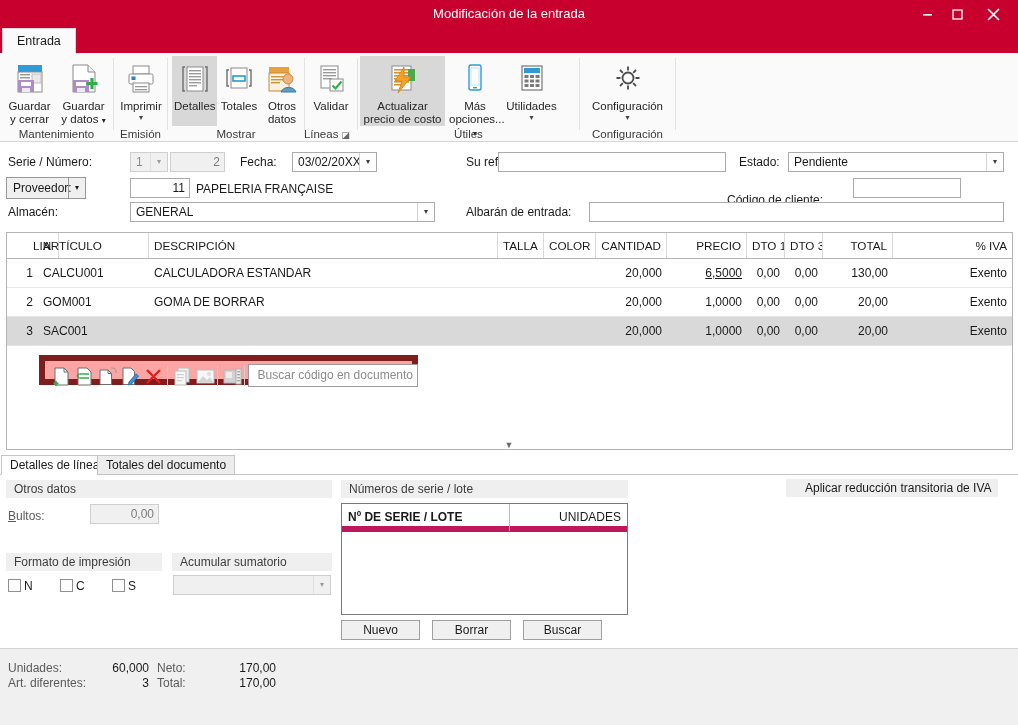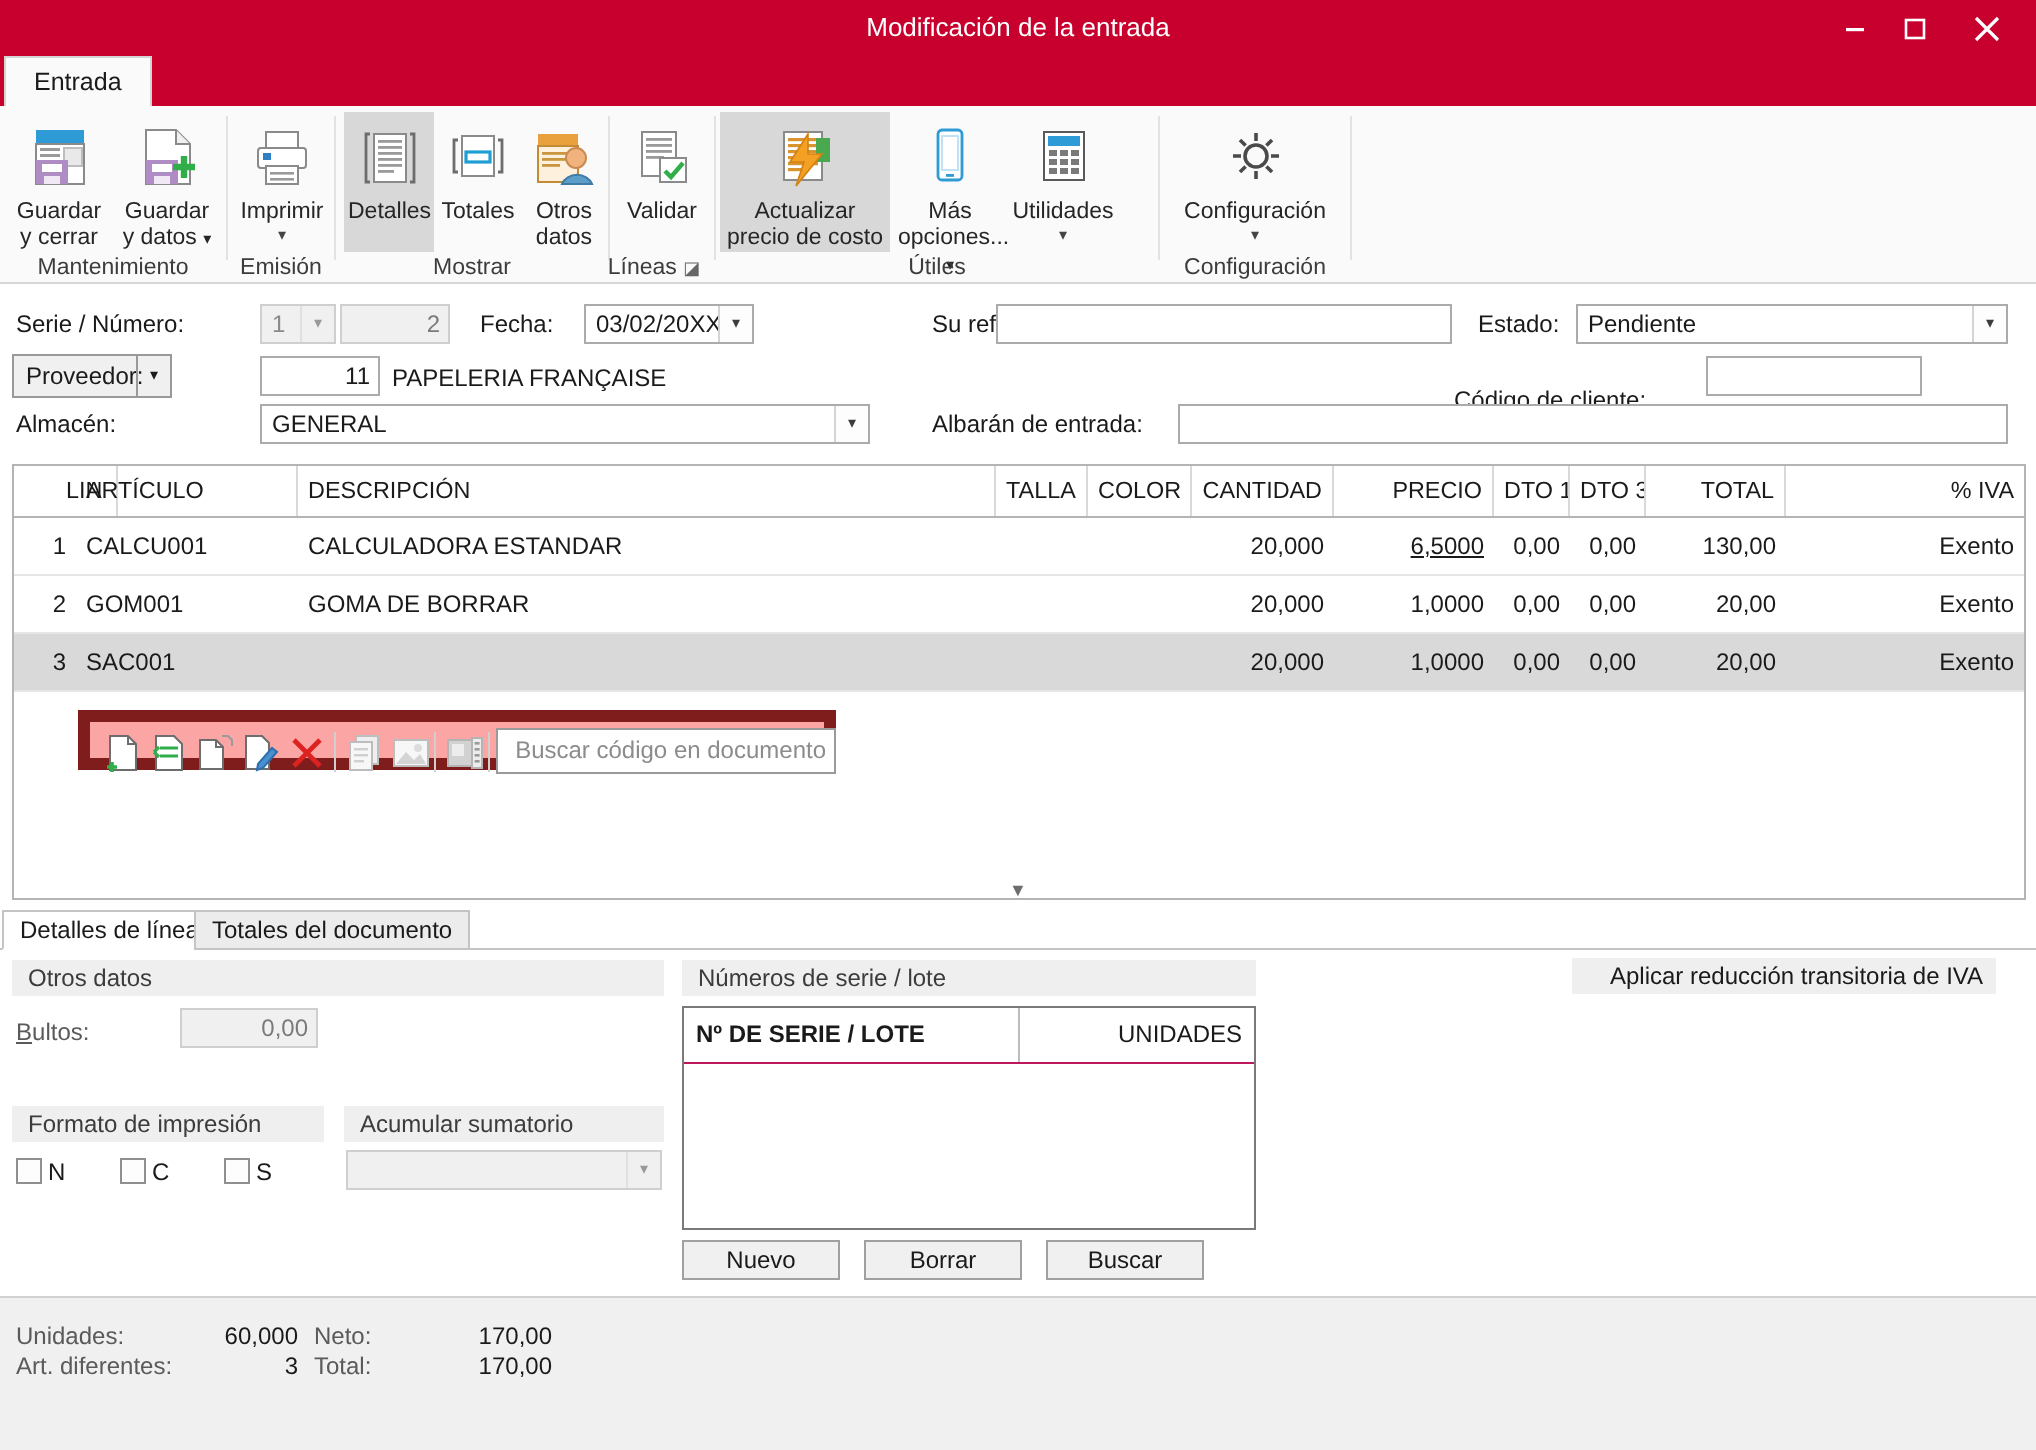--- a/index.html
+++ b/index.html
@@ -163,21 +163,21 @@
     border:1px solid #8f8f8f; background:#fdfdfd;
   }
   .chklab{ position:absolute; font-size:12px; color:#1a1a1a; line-height:14px; }
 
   .serie-grid{
     position:absolute; left:341px; top:503px; width:287px; height:112px;
     border:1px solid #7a7a7a; background:#ffffff;
   }
   .sg-head{
     position:absolute; left:0; top:0; width:100%; height:28px;
-    border-bottom:1px solid #be185d;
+    border-bottom:6px solid #be185d;
   }
   .sg-h1{
     position:absolute; left:0; top:0; width:168px; height:27px; line-height:27px;
     font-size:12px; font-weight:bold; padding-left:6px;
     border-right:1px solid #bdbdbd;
   }
   .sg-h2{
     position:absolute; left:169px; top:0; right:0; height:27px; line-height:27px;
     font-size:12px; text-align:right; padding-right:6px;
   }

